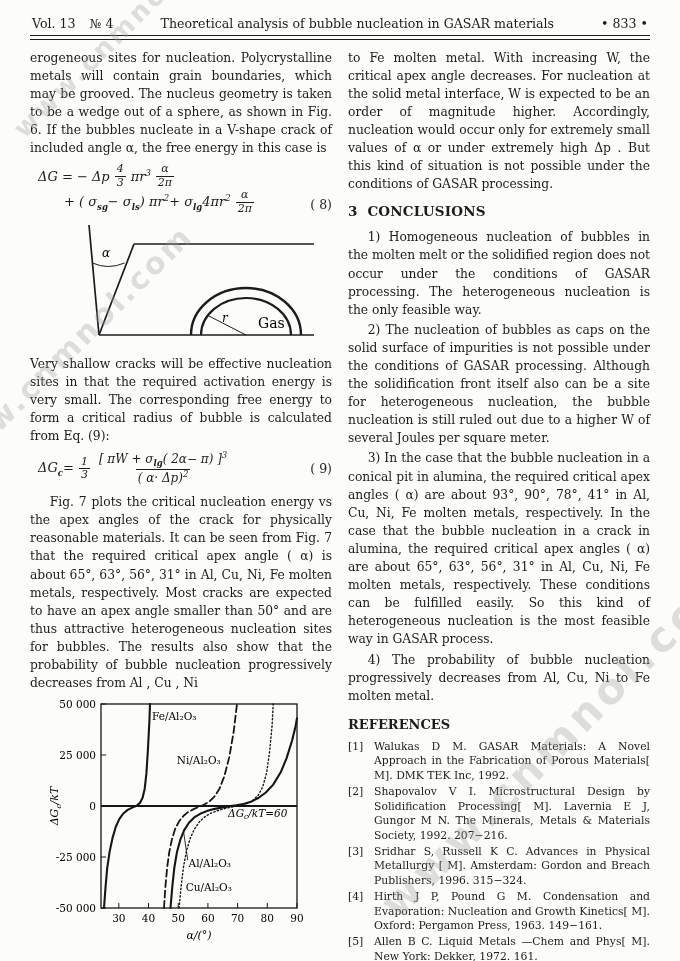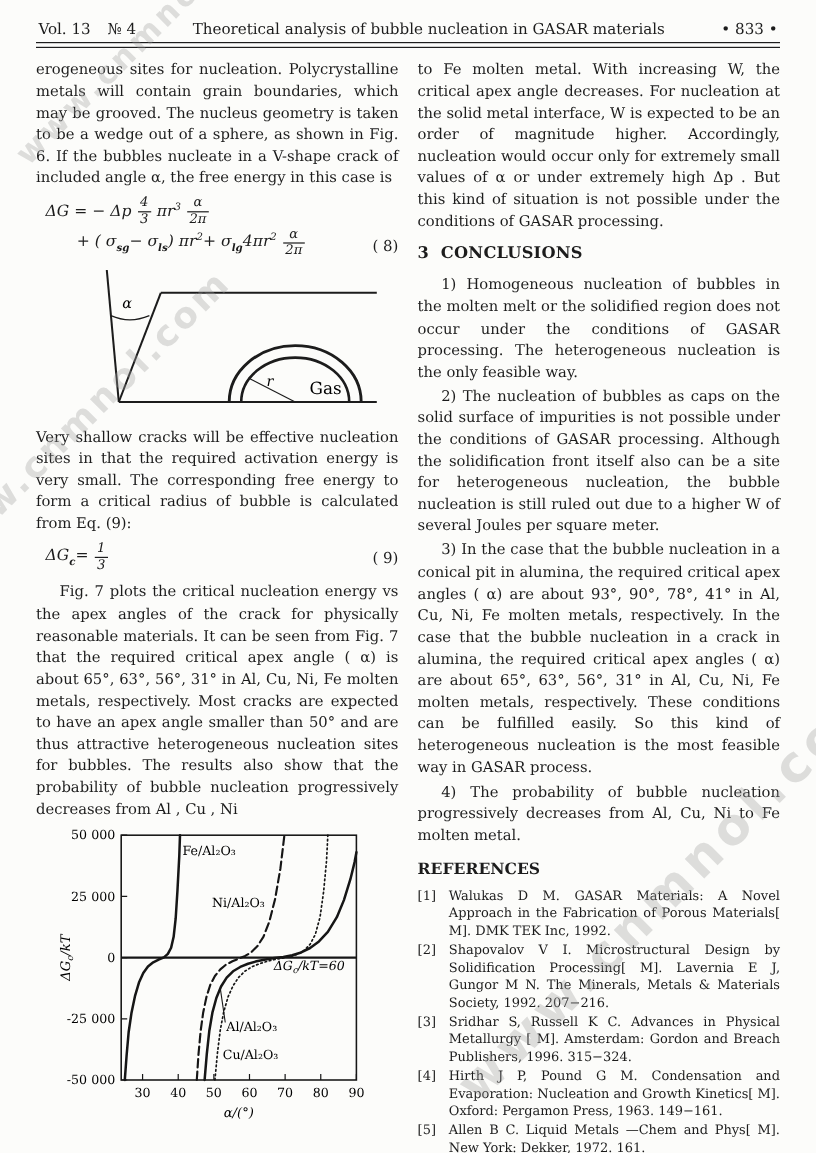--- a/index.html
+++ b/index.html
@@ -120,20 +120,24 @@
 
       <p class="body">Very shallow cracks will be effective nucleation sites in that the required activation energy is very small. The corresponding free energy to form a critical radius of bubble is calculated from Eq. (9):</p>
 
       <div class="equation">
         <div class="eq-lines">
           <div class="eq-line l1">
             <span><span>ΔG</span><sub>c</sub><span>=</span></span>
             <span class="frac">
               <span class="num">1</span>
                 <span class="den">3</span>
+            </span>
+            <span class="frac bigfrac">
+              <span class="num"><span>[ πW +  σ</span><sub>lg</sub><span>( 2α−  π) ]</span><sup>3</sup></span>
+              <span class="den"><span>( α·  Δp)</span><sup>2</sup></span>
             </span>
           </div>
         </div>
         <span class="eq-num">( 9)</span>
       </div>
 
       <p class="body ind">Fig. 7 plots the critical nucleation energy vs the apex angles of the crack for physically reasonable materials. It can be seen from Fig. 7 that the required critical apex angle ( α) is about 65°, 63°, 56°, 31° in Al, Cu, Ni, Fe molten metals, respectively. Most cracks are expected to have an apex angle smaller than 50° and are thus attractive heterogeneous nucleation sites for bubbles. The results also show that the probability of bubble nucleation progressively decreases from Al , Cu , Ni</p>
 
       <div class="fig">
         <svg id="fig7-svg" width="272" height="248" viewBox="0 0 272 248">

